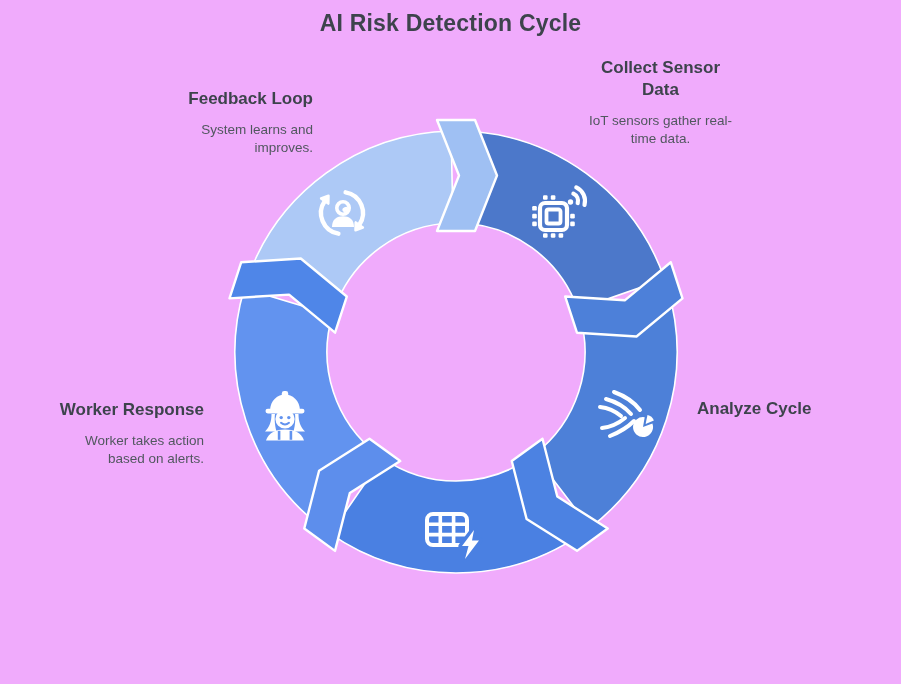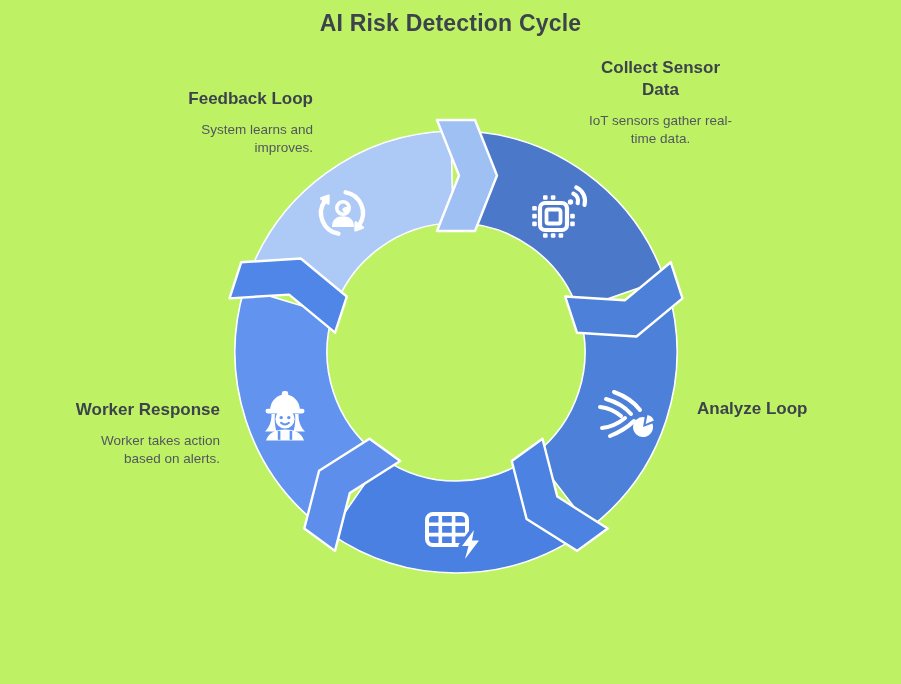--- a/index.html
+++ b/index.html
@@ -1,31 +1,31 @@
 <!DOCTYPE html>
 <html><head>
 <meta charset="utf-8">
 <style>
   html,body{margin:0;padding:0;background:#000;}
   .stage{
-    position:relative;width:901px;height:684px;background:#bef264;
+    position:relative;width:901px;height:684px;background:#f0abfc;
     overflow:hidden;font-family:"Liberation Sans",sans-serif;
   }
   .title{
     position:absolute;top:10px;left:0;width:100%;text-align:center;
     font-size:23px;font-weight:700;color:#3d434c;letter-spacing:.2px;
   }
   .ring{position:absolute;left:0;top:0;}
   .label{position:absolute;}
   .label h3{margin:0 0 11px;font-size:17px;font-weight:700;color:#3d434c;line-height:1.28;}
   .label p{margin:0;font-size:13.5px;font-weight:500;color:#51575f;line-height:1.34;}
   .label-collect{left:588px;top:57px;width:145px;text-align:center;}
   .label-analyze{left:697px;top:398px;width:135px;text-align:left;}
   .label-display{left:374px;top:602px;width:162px;text-align:center;}
-  .label-worker{left:55px;top:399px;width:165px;text-align:right;}
+  .label-worker{left:39px;top:399px;width:165px;text-align:right;}
   .label-worker p{width:150px;margin-left:auto;}
   .label-feedback{left:173px;top:88px;width:140px;text-align:right;}
 </style>
 </head>
 <body>
 
 <div class="stage">
 
   <div class="title">AI Risk Detection Cycle</div>
 
@@ -136,21 +136,21 @@
         </g>
       </g>
   </svg>
 
   <div class="label label-collect">
     <h3>Collect Sensor Data</h3>
     <p>IoT sensors gather real-time data.</p>
   </div>
 
   <div class="label label-analyze">
-    <h3>Analyze Loop</h3>
+    <h3>Analyze Cycle</h3>
   </div>
 
 
   <div class="label label-worker">
     <h3>Worker Response</h3>
     <p>Worker takes action based on alerts.</p>
   </div>
 
   <div class="label label-feedback">
     <h3>Feedback Loop</h3>

